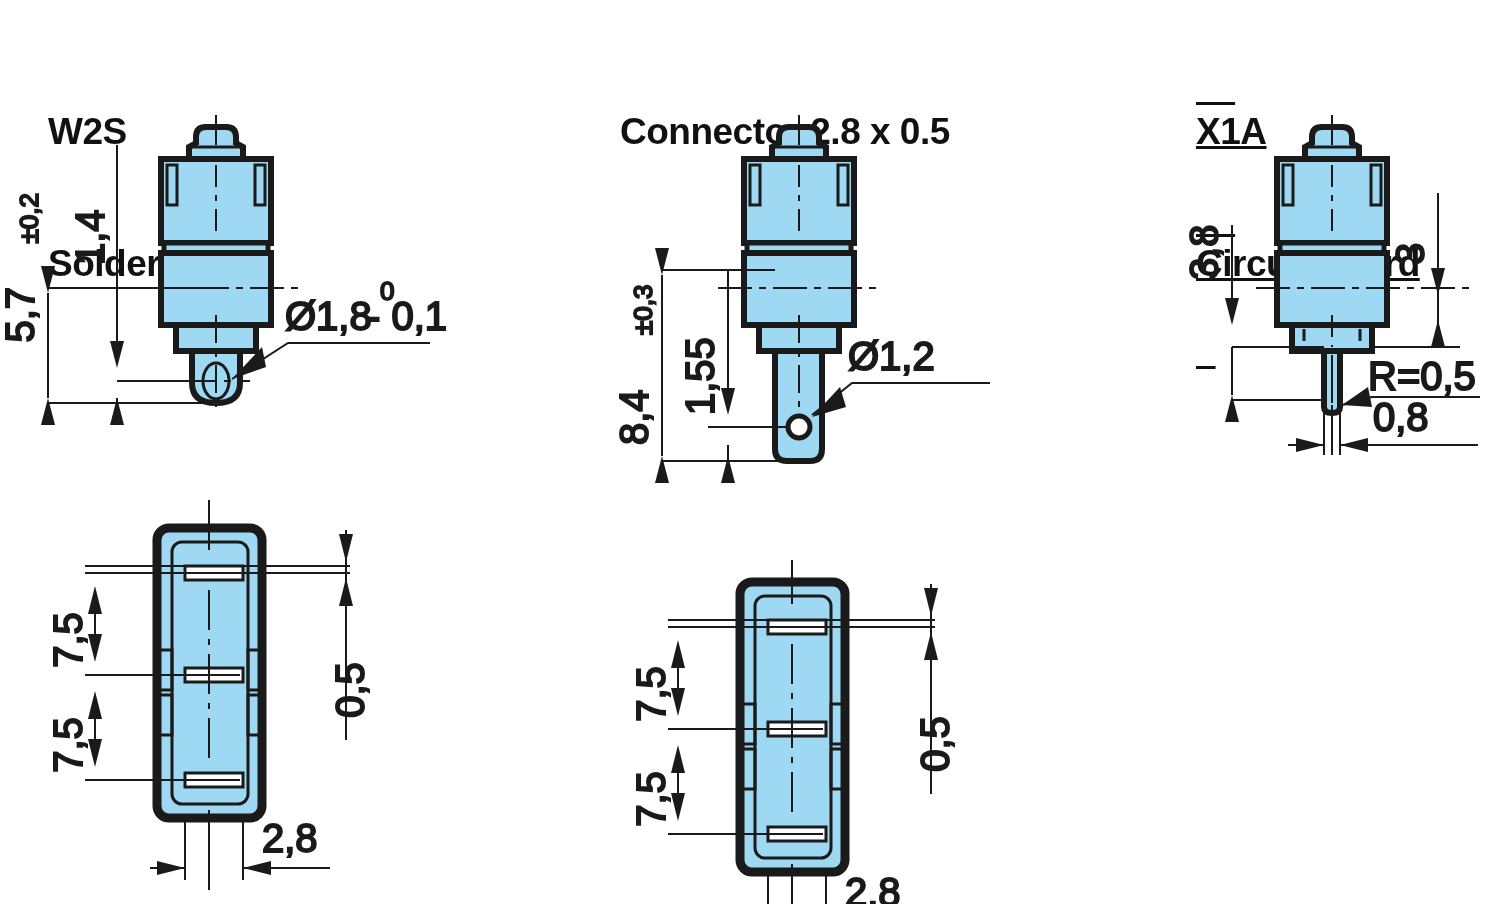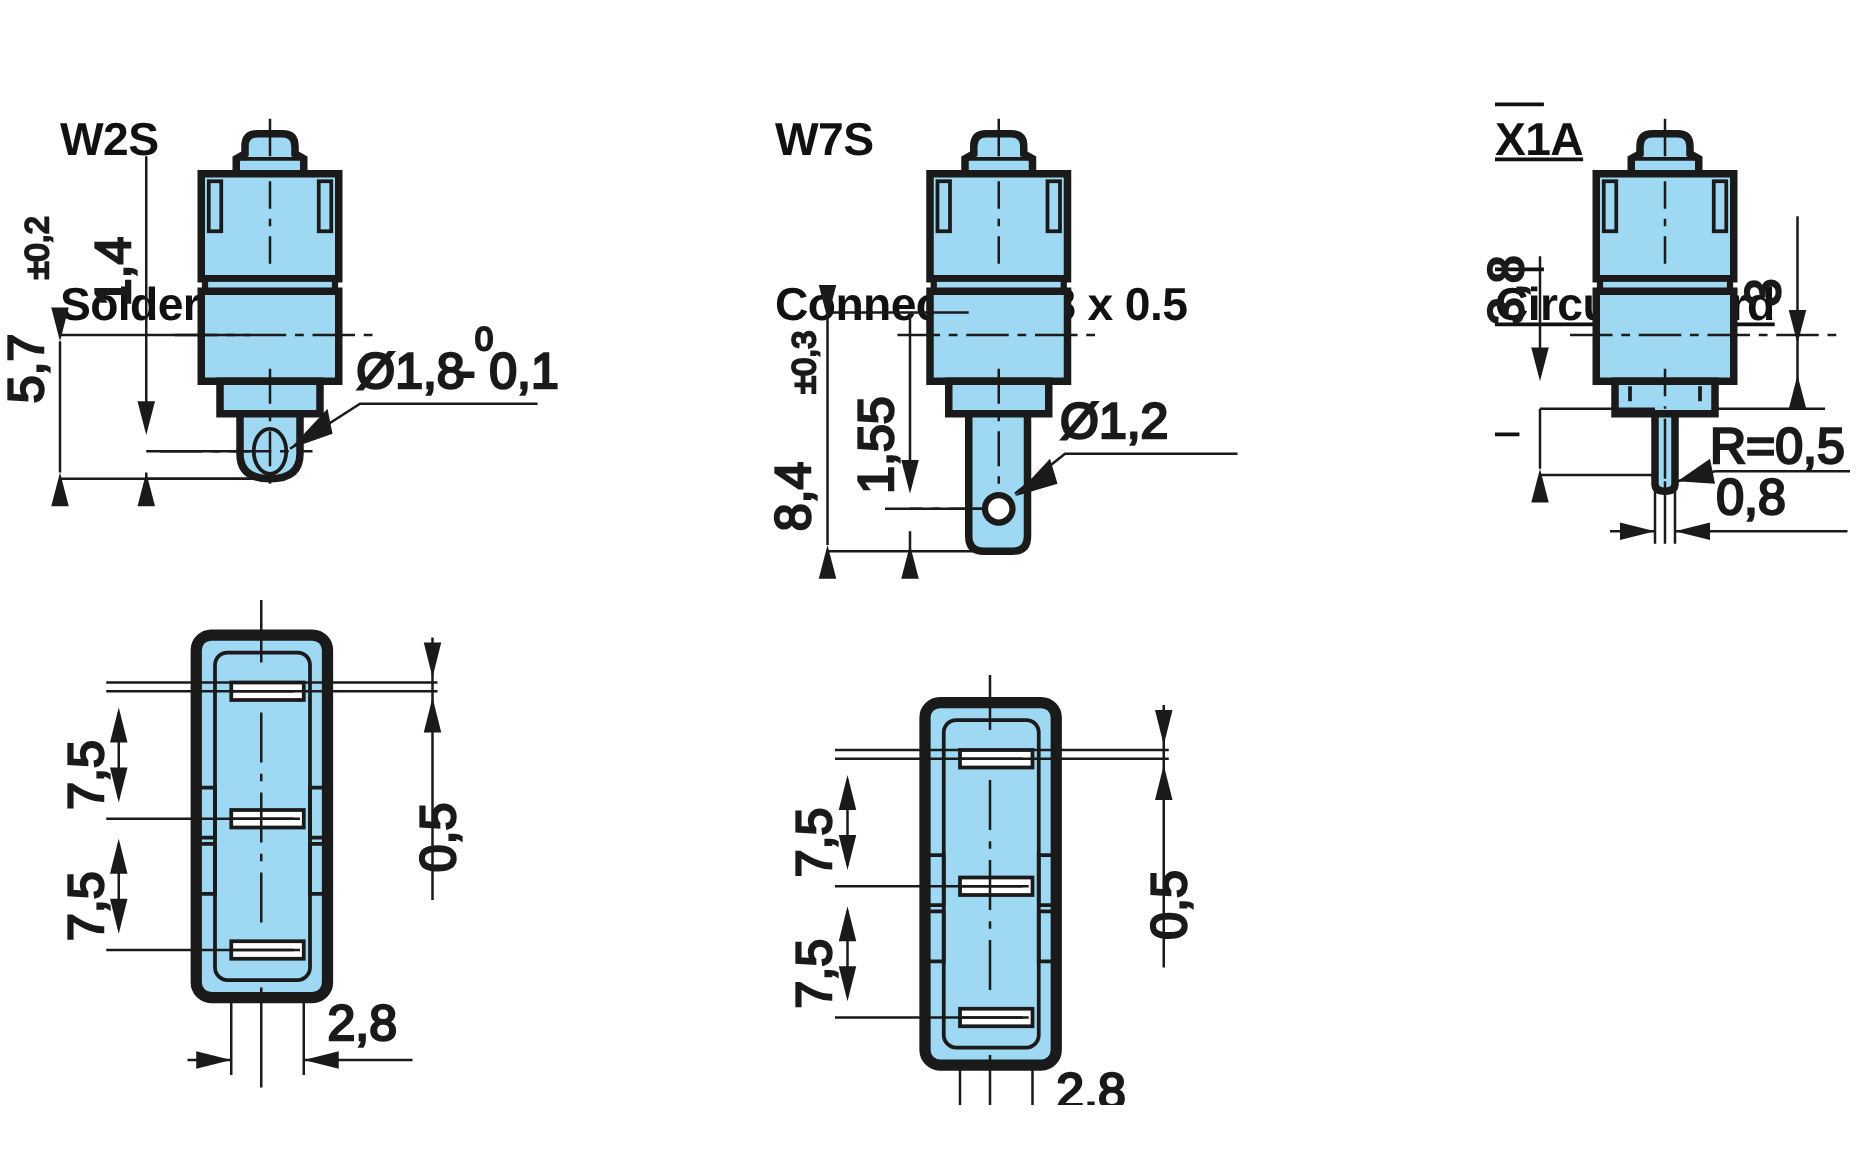--- a/index.html
+++ b/index.html
@@ -11,20 +11,21 @@
   body {
     font-family: "Liberation Sans", sans-serif;
     color: #1a1a1a;
   }
   #sheet {
     position: relative;
     width: 1500px;
     height: 884px;
     background: #ffffff;
     overflow: hidden;
+    margin-top: 20px;
   }
   .col-title {
     position: absolute;
     font-family: "Liberation Sans", sans-serif;
     font-weight: bold;
     font-size: 37px;
     line-height: 44px;
     color: #111111;
     letter-spacing: -0.5px;
     white-space: pre;
@@ -187,21 +188,20 @@
           <path d="M243 378 L330 378"></path>
           <polygon points="185,378 157,371 157,385" fill="#1a1a1a" stroke="none"></polygon>
           <polygon points="243,378 271,371 271,385" fill="#1a1a1a" stroke="none"></polygon>
         </g>
         <text class="dimtext" x="262" y="362">2,8</text>
       </g>
     </svg>
   </div>
 
   <div class="col-title" style="left:620px; top:2px;">
-    <div>W7S</div>
     <div class="sub">Connector 2.8 x 0.5</div>
   </div>
 
   <div class="draw" style="left:590px; top:95px;">
     <svg width="430" height="390" viewBox="0 0 430 390">
       <g fill="none" stroke="#1a1a1a" stroke-width="2">
 
         <g>
           <path d="M189 22 Q189 12 199 12 L219 12 Q229 12 229 22 L229 28 L236 32 L236 44 L182 44 L182 32 L189 28 Z" fill="#9ed8f2" stroke="#1a1a1a" stroke-width="6"></path>
           <path d="M182 32 L236 32" stroke="#1a1a1a" stroke-width="3"></path>

